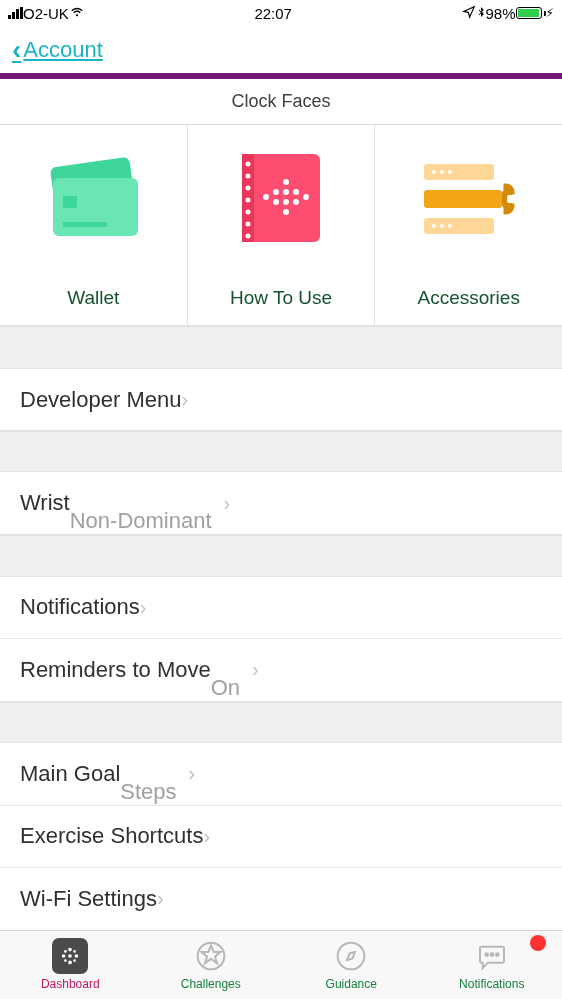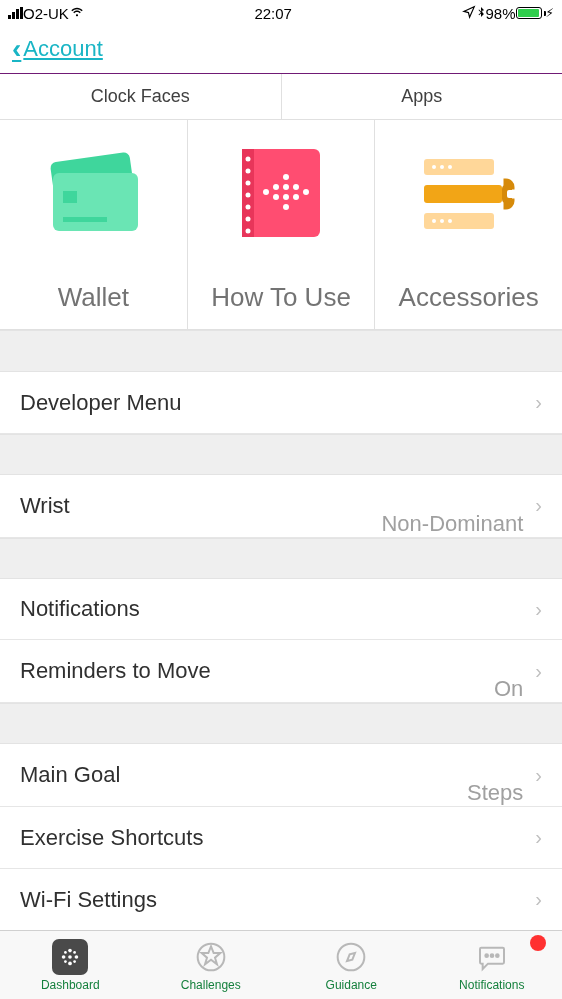--- a/index.html
+++ b/index.html
@@ -89,21 +89,21 @@
       text-decoration: underline;
     }
     .chev-back {
       font-size: 28px;
       font-weight: 600;
       margin-right: 2px;
     }
     
     .cat-row {
       display: flex;
-      border-top: 1px solid #701a75;
+      border-top: 6px solid #701a75;
       border-bottom: 1px solid #e0e0e0;
     }
     .cat-cell {
       flex: 1;
       text-align: center;
       padding: 12px 0;
       font-size: 18px;
       color: #404040;
       border-left: 1px solid #e0e0e0;
     }
@@ -121,42 +121,41 @@
     }
     .tile-cell:first-child { border-left: none; }
     .tile-icon {
       height: 106px;
       display: flex;
       align-items: center;
       justify-content: center;
       margin-bottom: 14px;
     }
     .tile-label {
-      font-size: 26px;
-      color: #737373;
+      font-size: 19px;
+      color: #14532d;
       margin-top: 36px;
     }
     
     .spacer {
       background: #efefef;
       height: 46px;
       border-top: 1px solid #e3e3e3;
       border-bottom: 1px solid #e3e3e3;
     }
     .spacer-sm {
       background: #efefef;
       height: 44px;
       border-top: 1px solid #e3e3e3;
       border-bottom: 1px solid #e3e3e3;
     }
     
     .list-row {
       display: flex;
       align-items: center;
-      justify-content: space-between;
       padding: 0 20px;
       height: 66px;
       border-bottom: 1px solid #e6e6e6;
     }
     .list-row:last-child {
       border-bottom: none;
     }
     .row-label {
       font-size: 22px;
       color: #303030;
@@ -208,21 +207,21 @@
       border-radius: 7px;
       display: flex;
       align-items: center;
       justify-content: center;
     }
     .tab-label {
       font-size: 12px;
       color: #15803d;
     }
     .tab-item.active .tab-label {
-      color: #15803d;
+      color: #be185d;
     }
     .badge-dot {
       position: absolute;
       top: 4px;
       right: 16px;
       width: 16px;
       height: 16px;
       background: #ff3131;
       border-radius: 50%;
     }
@@ -274,21 +273,20 @@
 
 <div class="nav-header">
   <div class="back-link">
     <span class="chev-back">‹</span>
     <span>Account</span>
   </div>
 </div>
 
 <div class="cat-row">
   <div class="cat-cell">Clock Faces</div>
-  <div class="cat-cell">Apps</div>
 </div>
 
 <div class="tile-row">
   <div class="tile-cell">
     <div class="tile-icon">
       <svg class="wallet-svg" viewBox="0 0 120 100">
         <rect x="20" y="14" width="80" height="54" rx="6" fill="#3fd69c" transform="rotate(-8 60 40)"></rect>
         <rect x="20" y="30" width="85" height="58" rx="6" fill="#6ae5b4"></rect>
         <rect x="30" y="48" width="14" height="12" fill="#3fd69c"></rect>
         <rect x="30" y="74" width="44" height="5" fill="#3fd69c"></rect>

